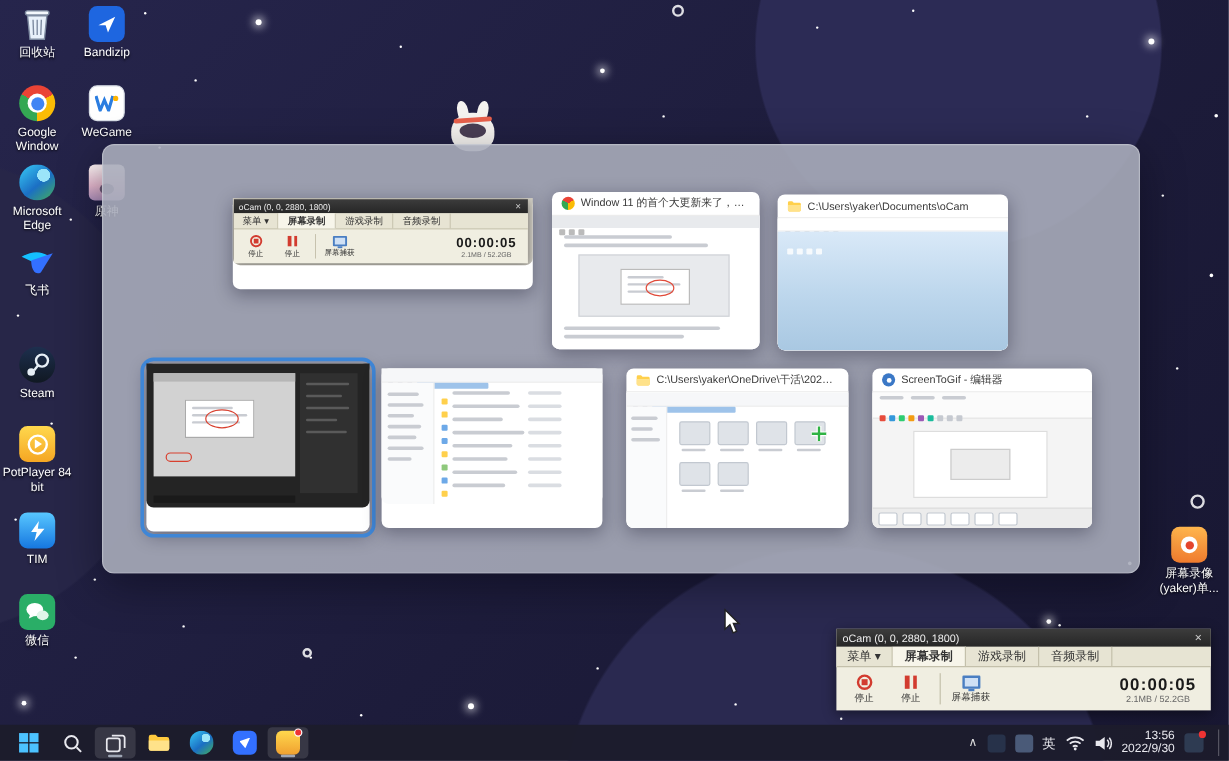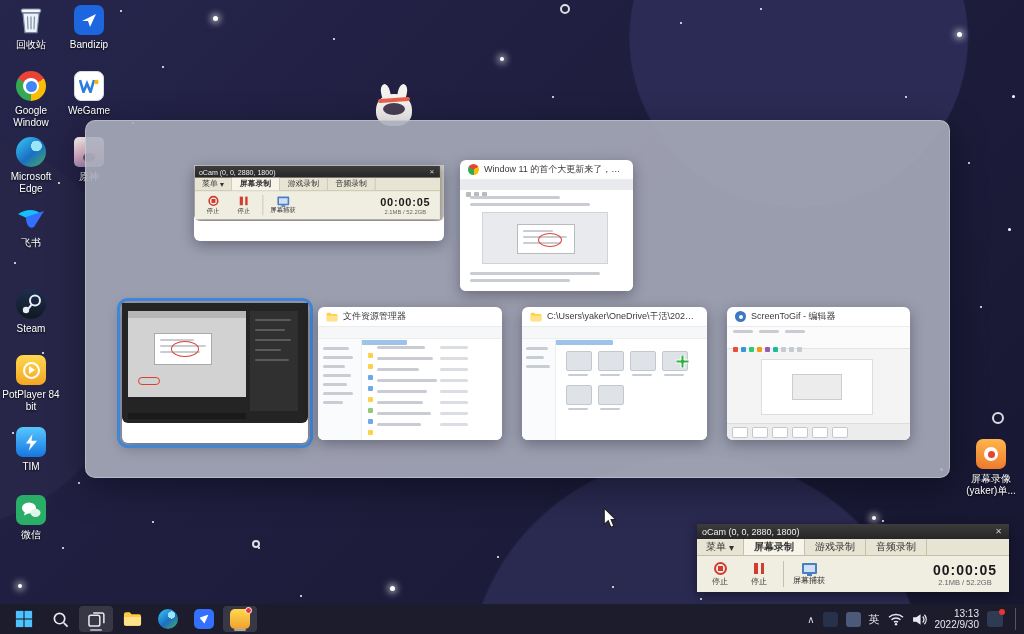--- a/index.html
+++ b/index.html
@@ -328,20 +328,37 @@
           <span class="ln" style="left:5px;top:11px;width:44px;height:2px"></span>
           <span class="ln" style="left:5px;top:17px;width:38px;height:2px"></span>
           <div style="position:absolute;left:20px;top:8px;width:24px;height:14px;border:1.5px solid #e04a3a;border-radius:50%"></div>
         </div>
       </div>
       <span class="ln" style="left:10px;top:92px;width:130px"></span>
       <span class="ln" style="left:10px;top:99px;width:100px"></span>
     </div>
   </div>
 
+  <div class="thumb" style="left:562px;top:41px;width:192px;height:130px">
+    <div class="thumb-h">
+      <span class="hicon">
+          <svg width="12" height="10" viewBox="0 0 20 16">
+            <path d="M1 3a2 2 0 0 1 2-2h4l2 2h8a2 2 0 0 1 2 2v8a2 2 0 0 1-2 2H3a2 2 0 0 1-2-2Z" fill="#ffd04c"></path>
+            <path d="M1 6h18v7a2 2 0 0 1-2 2H3a2 2 0 0 1-2-2Z" fill="#ffe28a"></path>
+          </svg>
+        </span>
+      <span class="tt">C:\Users\yaker\Documents\oCam</span>
+    </div>
+    <div class="thumb-b">
+      <div style="position:absolute;left:0;top:0;right:0;height:11px;background:#fff;border-bottom:1px solid #eee"></div>
+      <div class="dotrow" style="position:absolute;left:6px;top:3px"><i style="background:#c6cad1"></i><i style="background:#c6cad1"></i><i style="background:#c6cad1"></i><i style="background:#c6cad1"></i><i style="background:#c6cad1"></i><i style="background:#c6cad1"></i></div>
+      <div style="position:absolute;left:0;top:11px;right:0;bottom:0;background:linear-gradient(180deg,#d9e9f8 0%,#bcd6ec 55%,#a9c8e2 100%)"></div>
+      <div class="dotrow" style="position:absolute;left:8px;top:17px"><i style="background:rgba(255,255,255,.8)"></i><i style="background:rgba(255,255,255,.8)"></i><i style="background:rgba(255,255,255,.8)"></i><i style="background:rgba(255,255,255,.8)"></i></div>
+    </div>
+  </div>
 
   <div class="thumb selected" style="left:36px;top:182px;width:186px;height:140px">
     <div class="thumb-b" style="background:#242424">
       <div style="position:absolute;left:6px;top:8px;width:118px;height:86px;background:#d2d2d2">
         <div style="position:absolute;left:0;top:0;right:0;height:7px;background:#b6b6b6"></div>
         <div style="position:absolute;left:26px;top:22px;width:58px;height:32px;background:#fff;border:1px solid #aaa">
           <span class="ln" style="left:5px;top:5px;width:34px;height:2px"></span>
           <span class="ln" style="left:5px;top:11px;width:46px;height:2px"></span>
           <span class="ln" style="left:5px;top:17px;width:40px;height:2px"></span>
           <div style="position:absolute;left:16px;top:7px;width:28px;height:16px;border:1.5px solid #d8402f;border-radius:50%"></div>
@@ -353,29 +370,20 @@
         <span class="ln dark" style="left:5px;top:18px;width:30px;height:2px;background:#5a5a5a"></span>
         <span class="ln dark" style="left:5px;top:28px;width:36px;height:2px;background:#5a5a5a"></span>
         <span class="ln dark" style="left:5px;top:38px;width:26px;height:2px;background:#5a5a5a"></span>
         <span class="ln dark" style="left:5px;top:48px;width:34px;height:2px;background:#5a5a5a"></span>
       </div>
       <div style="position:absolute;left:6px;bottom:4px;width:118px;height:6px;background:#1a1a1a"></div>
     </div>
   </div>
 
   <div class="thumb" style="left:232px;top:186px;width:184px;height:133px">
-    <div class="thumb-h">
-      <span class="hicon">
-          <svg width="12" height="10" viewBox="0 0 20 16">
-            <path d="M1 3a2 2 0 0 1 2-2h4l2 2h8a2 2 0 0 1 2 2v8a2 2 0 0 1-2 2H3a2 2 0 0 1-2-2Z" fill="#ffd04c"></path>
-            <path d="M1 6h18v7a2 2 0 0 1-2 2H3a2 2 0 0 1-2-2Z" fill="#ffe28a"></path>
-          </svg>
-        </span>
-      <span class="tt">文件资源管理器</span>
-    </div>
     <div class="thumb-b">
       <div style="position:absolute;left:0;top:0;right:0;height:12px;background:#f6f7f9;border-bottom:1px solid #eee"></div>
       <div class="dotrow" style="position:absolute;left:5px;top:3.5px"><i style="background:#c6cad1"></i><i style="background:#c6cad1"></i><i style="background:#c6cad1"></i><i style="background:#9ec3ea;width:60px"></i></div>
       <div style="position:absolute;left:0;top:12px;bottom:0;width:44px;background:#fafbfc;border-right:1px solid #eee">
         <span class="ln" style="left:5px;top:8px;width:26px;height:2.5px"></span>
         <span class="ln" style="left:5px;top:17px;width:30px;height:2.5px"></span>
         <span class="ln" style="left:5px;top:26px;width:22px;height:2.5px"></span>
         <span class="ln" style="left:5px;top:35px;width:28px;height:2.5px"></span>
         <span class="ln" style="left:5px;top:44px;width:24px;height:2.5px"></span>
         <span class="ln" style="left:5px;top:53px;width:30px;height:2.5px"></span>
@@ -588,21 +596,21 @@
           <circle cx="8" cy="11.2" r="1.2" fill="#e8e8ee"></circle>
         </svg>
     </span>
     <span style="display:inline-flex">
       <svg width="15" height="13" viewBox="0 0 14 12">
           <path d="M1 4h3l4-3v10l-4-3H1Z" fill="#e8e8ee"></path>
           <path d="M10 3.2a4.3 4.3 0 0 1 0 5.6 M11.6 1.6a6.8 6.8 0 0 1 0 8.8" stroke="#e8e8ee" fill="none" stroke-width="1.2"></path>
         </svg>
     </span>
     <span class="clock">
-      <div>13:13</div>
+      <div>13:56</div>
       <div>2022/9/30</div>
     </span>
     <span class="corner"></span>
     <span class="deskline"></span>
   </div>
 </div>
 
 <svg class="cursor" width="16" height="22" viewBox="0 0 12 19">
   <path d="M1 1 L1 15 L4.5 11.8 L6.8 17.6 L9.3 16.5 L7 10.9 L11 10.9 Z" fill="#fff" stroke="#222" stroke-width="1"></path>
 </svg>

